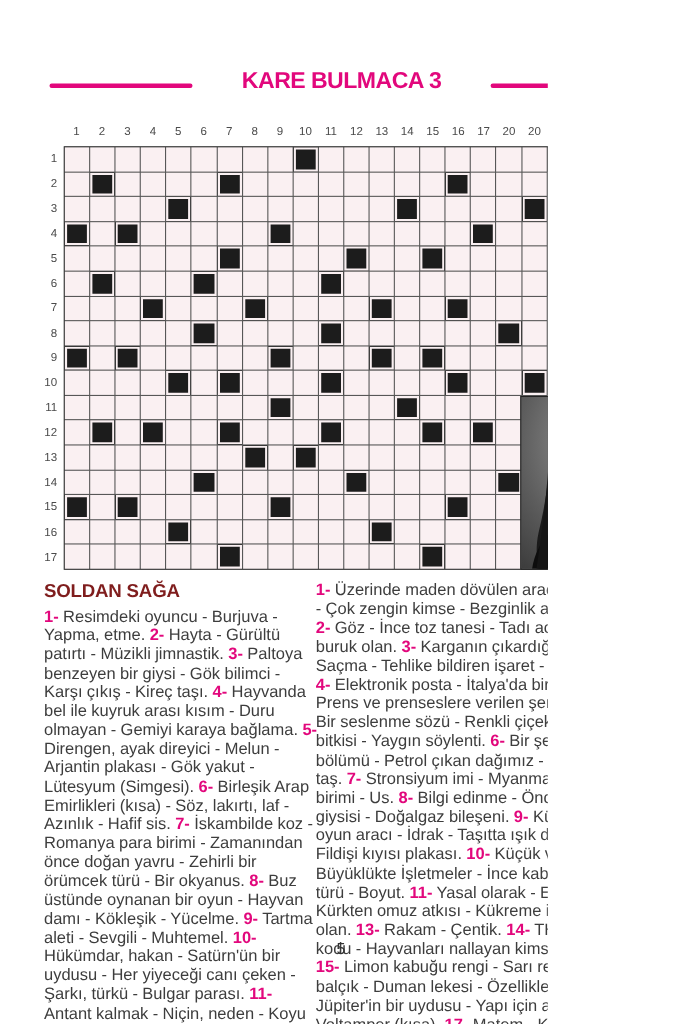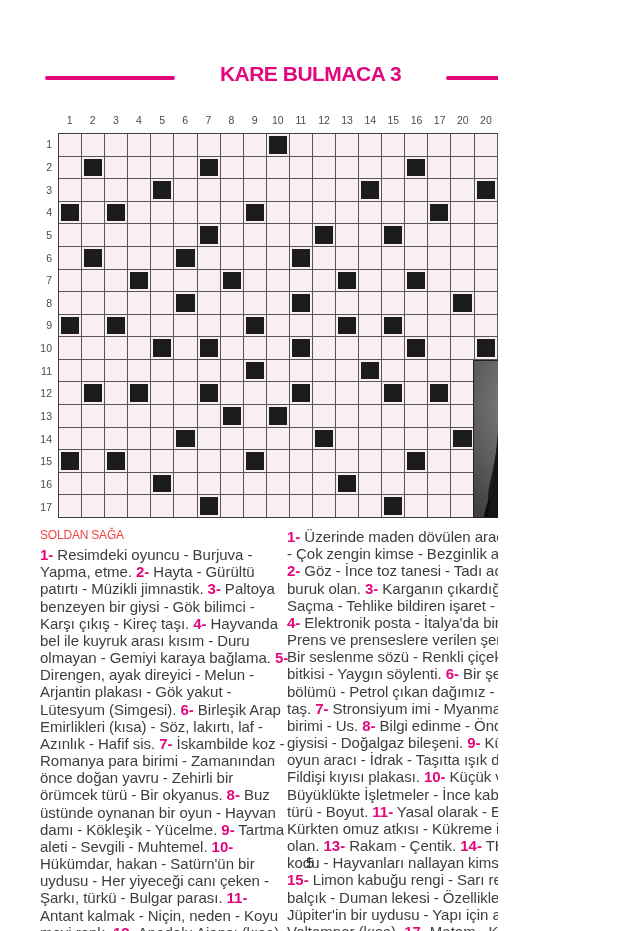--- a/index.html
+++ b/index.html
@@ -43,22 +43,22 @@
     position:absolute; right:0; bottom:0; width:117px; height:158px;
     border:1px solid #222; box-sizing:border-box; z-index:2; background:#555;
   }
   .photo svg { display:block; width:100%; height:100%; }
 
   
   .clues { position:absolute; top:528px; }
   .clues-left  { left:40px;  width:253px; }
   .clues-right { left:287px; width:299px; }
   .clues h2 {
-    margin:0 0 4px 0; font-size:12px; font-weight:normal;
-    color:#ef4444; letter-spacing:-0.2px;
+    margin:0 0 4px 0; font-size:17px; font-weight:bold;
+    color:#7f1d1d; letter-spacing:-0.2px;
   }
   .clue-text {
     margin:0; font-size:15px; line-height:1.145; color:#3d3d3d;
     text-align:left; word-spacing:-0.2px;
   }
   .clue-num { color:#e2077c; font-weight:bold; }
 
   .page-num {
     position:absolute; left:296px; top:855px; width:28px; text-align:center;
     font-size:14.5px; color:#333;

